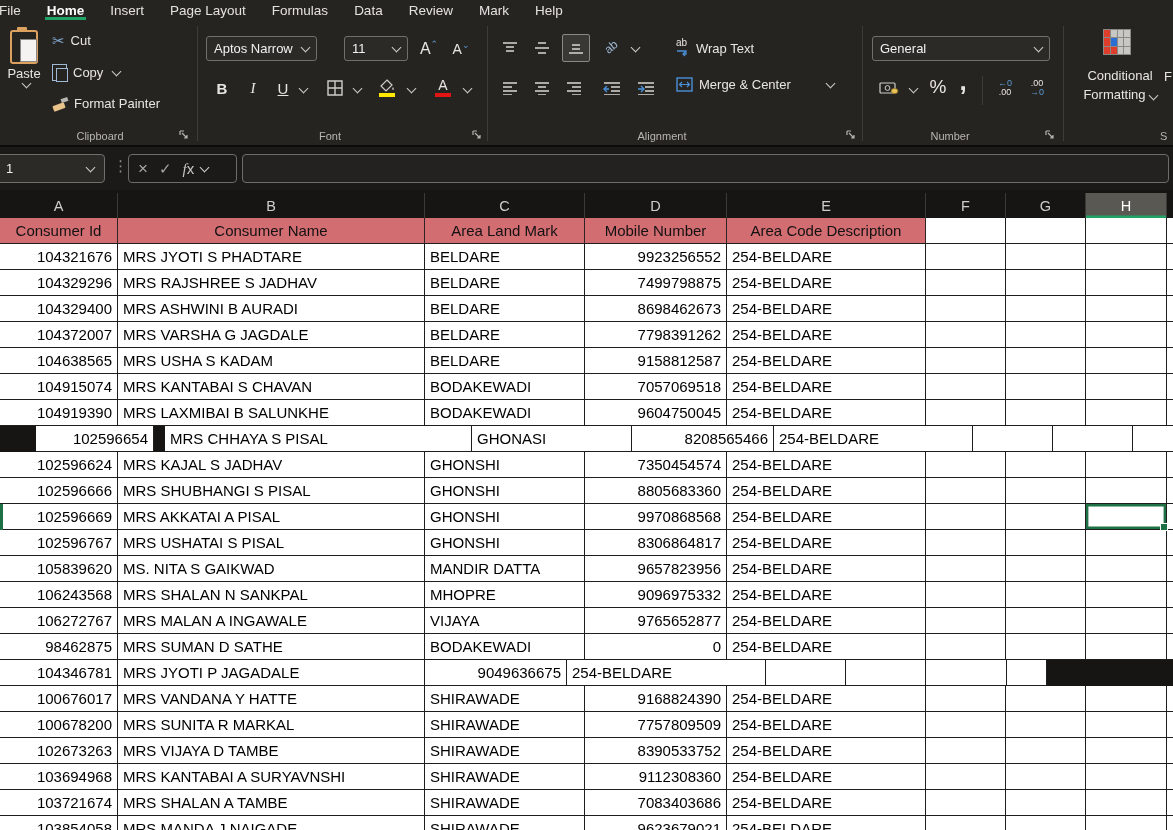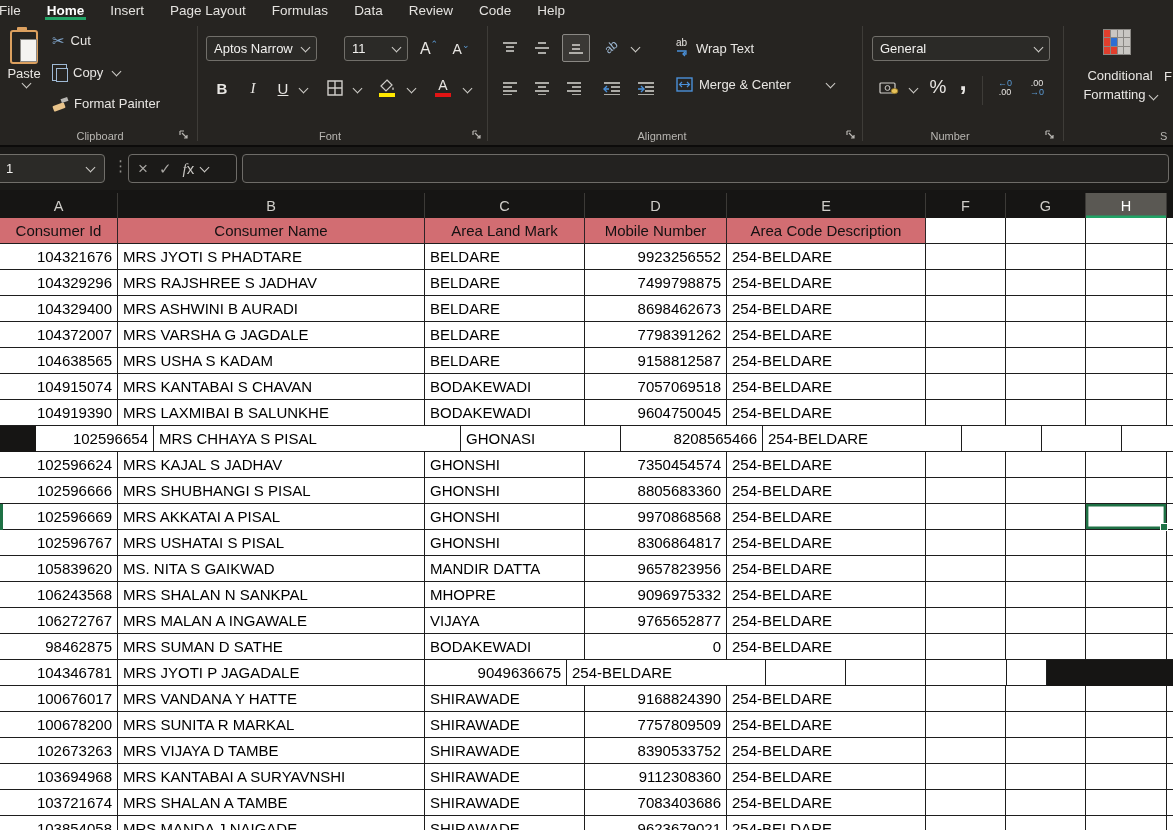--- a/index.html
+++ b/index.html
@@ -89,21 +89,21 @@
 <body>
 
 <div class="tabbar">
   <div class="tab file">File</div>
   <div class="tab active">Home</div>
   <div class="tab">Insert</div>
   <div class="tab">Page Layout</div>
   <div class="tab">Formulas</div>
   <div class="tab">Data</div>
   <div class="tab">Review</div>
-  <div class="tab">Code</div>
+  <div class="tab">Mark</div>
   <div class="tab">Help</div>
 </div>
 
 <div class="ribbon">
 
   <div class="paste">
     <span class="clip"></span>
     <span class="rtext">Paste</span>
     <span class="chev"></span>
   </div>
@@ -428,21 +428,21 @@
         <div class="cell" style="width: 160px;">BODAKEWADI</div>
         <div class="cell num" style="width: 142px;">9604750045</div>
         <div class="cell" style="width: 199px;">254-BELDARE</div>
         <div class="cell" style="width: 80px;"></div>
         <div class="cell" style="width: 80px;"></div>
         <div class="cell" style="width: 81px;"></div>
         <div class="cell" style="width: 40px;"></div>
       </div>
       <div class="srow">
         <div class="cell num" style="width: 118px; margin-left: 36px;">102596654</div>
-        <div class="cell" style="width: 307px;">MRS CHHAYA S PISAL</div>
+        <div class="cell" style="width: 307px; margin-left: 11px;">MRS CHHAYA S PISAL</div>
         <div class="cell" style="width: 160px;">GHONASI</div>
         <div class="cell num" style="width: 142px;">8208565466</div>
         <div class="cell" style="width: 199px;">254-BELDARE</div>
         <div class="cell" style="width: 80px;"></div>
         <div class="cell" style="width: 80px;"></div>
         <div class="cell" style="width: 81px;"></div>
         <div class="cell" style="width: 40px;"></div>
       </div>
       <div class="srow">
         <div class="cell num" style="width: 118px;">102596624</div>

